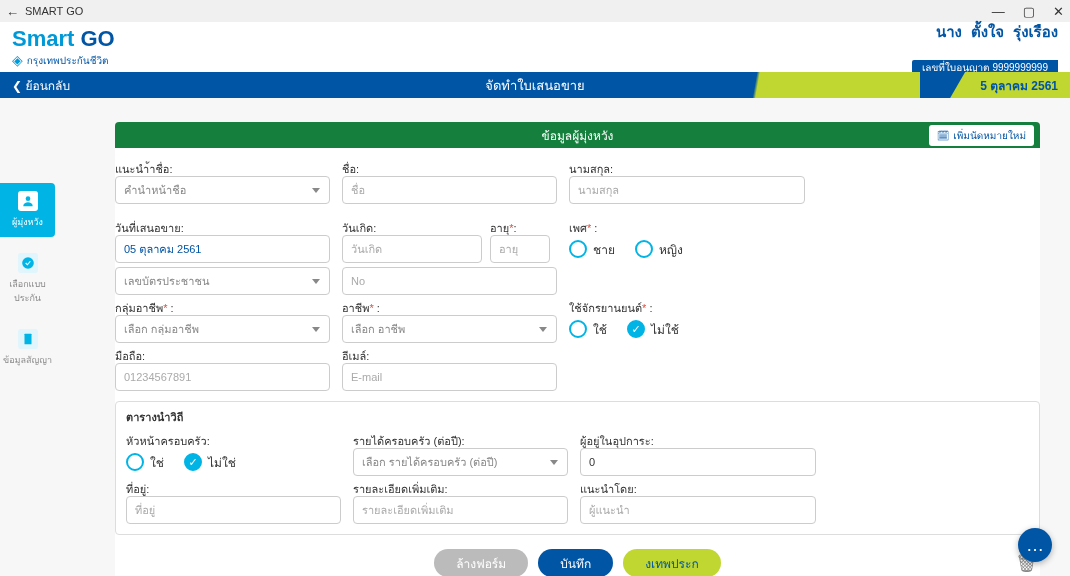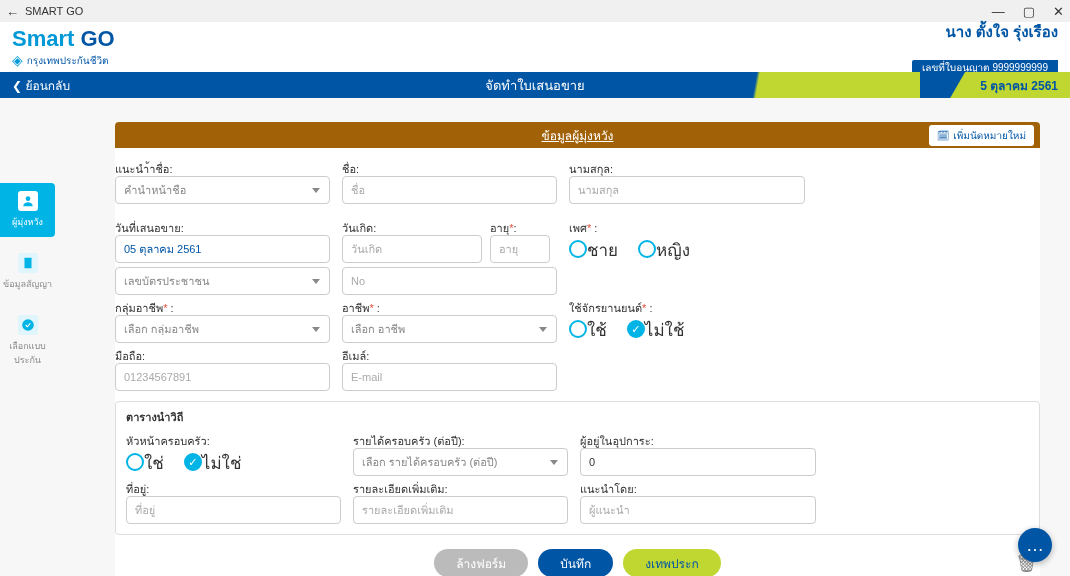--- a/index.html
+++ b/index.html
@@ -11,42 +11,42 @@
 .titlebar .win-controls span { cursor: pointer; }
 
 .brandbar { height: 50px; display: flex; align-items: center; justify-content: space-between; padding: 0 12px; background: #fff; }
 .logo { display: flex; flex-direction: column; }
 .logo-main { font-size: 22px; font-weight: bold; }
 .logo-main .smart { color: #0099d8; }
 .logo-main .go { color: #0055a5; }
 .logo-sub { font-size: 10px; color: #0055a5; display: flex; align-items: center; gap: 4px; }
 .logo-sub .diamond { color: #0099d8; font-size: 14px; }
 .agent-box { text-align: right; }
-.agent-name { color: #0055a5; font-size: 15px; font-weight: bold; margin-bottom: 13px; }
+.agent-name { color: #0055a5; font-size: 15px; font-weight: bold; margin-bottom: 13px; font-family: Liberation Mono, monospace; }
 .license { background: #0055a5; color: #fff; font-size: 10px; padding: 2px 10px; border-radius: 2px 0 0 2px; }
 
 .navbar { height: 26px; background: #0055a5; display: flex; align-items: center; color: #fff; font-size: 12px; position: relative; }
 .navbar .back-link { padding: 0 12px; cursor: pointer; }
 .navbar .page-title { position: absolute; left: 50%; transform: translateX(-50%); font-size: 13px; }
 .navbar .date-chip { position: absolute; right: 0; background: #bfd730; color: #0055a5; font-size: 12px; height: 26px; padding: 0 12px 0 30px; display: flex; align-items: center; font-weight: bold; clip-path: polygon(15px 0, 100% 0, 100% 100%, 0 100%); }
 .navbar .green-angle { position: absolute; right: 150px; height: 26px; width: 300px; background: linear-gradient(100deg, transparent 0%, transparent 45%, #bfd730 46%, #bfd730 100%); }
 
 .content-area { display: flex; height: calc(576px - 22px - 50px - 26px); background: #f7f7f7; }
 
 .leftnav { width: 55px; display: flex; flex-direction: column; padding-top: 85px; gap: 8px; background: #f7f7f7; }
 .leftnav-item { display: flex; flex-direction: column; align-items: center; padding: 8px 2px; cursor: pointer; font-size: 9px; color: #888; text-align: center; border-radius: 0 4px 4px 0; }
 .leftnav-item.active { background: #00b4e6; color: #fff; }
 .leftnav-item .nav-icon { width: 20px; height: 20px; background: #fff; border-radius: 3px; margin-bottom: 4px; display: flex; align-items: center; justify-content: center; }
 .leftnav-item.active .nav-icon { background: #fff; color: #00b4e6; }
 .leftnav-item:not(.active) .nav-icon { background: #e0f5fc; color: #00b4e6; }
 .leftnav-item .nav-icon svg { width: 14px; height: 14px; }
 
 .main-panel { flex: 1; padding: 24px 30px 20px 60px; overflow-y: auto; }
 
-.section-header { background: #a16207; color: #fff; border-radius: 4px 4px 0 0; height: 26px; display: flex; align-items: center; justify-content: center; font-size: 12px; position: relative; text-decoration: underline; }
+.section-header { background: #15803d; color: #fff; border-radius: 4px 4px 0 0; height: 26px; display: flex; align-items: center; justify-content: center; font-size: 12px; position: relative; }
 .appt-btn { position: absolute; right: 6px; top: 3px; background: #fff; color: #0055a5; border: none; font-size: 10px; padding: 3px 8px; border-radius: 3px; cursor: pointer; display: flex; align-items: center; gap: 4px; }
 .appt-btn .cal-icon { color: #0055a5; }
 
 .form-body { background: #fff; padding: 10px 0 4px 0; border-radius: 0 0 4px 4px; }
 
 .row { display: flex; gap: 12px; padding: 2px 0; }
 .col { display: flex; flex-direction: column; }
 .col-1 { width: 215px; }
 .col-2 { width: 215px; }
 .col-3 { width: 236px; }
@@ -60,21 +60,21 @@
 
 .input, .select { height: 28px; border: 1px solid #ccc; border-radius: 4px; padding: 0 8px; font-size: 11px; color: #333; background: #fff; width: 100%; }
 .input::placeholder { color: #aaa; }
 .input.has-val { color: #0055a5; }
 .select-wrap { position: relative; }
 .select-wrap::after { content: ""; position: absolute; right: 10px; top: 12px; border-left: 4px solid transparent; border-right: 4px solid transparent; border-top: 5px solid #888; pointer-events: none; }
 .select { appearance: none; cursor: pointer; color: #888; }
 .select.placeholder { color: #888; }
 
 .radio-row { display: flex; gap: 20px; align-items: center; height: 28px; }
-.radio { display: flex; align-items: center; cursor: pointer; font-size: 17px; color: #333; }
+.radio { display: flex; align-items: center; gap: 6px; cursor: pointer; font-size: 12px; color: #333; }
 .radio-circle { width: 18px; height: 18px; border: 2px solid #00b4e6; border-radius: 50%; display: flex; align-items: center; justify-content: center; }
 .radio-circle.checked { background: #00b4e6; }
 .radio-circle.checked::after { content: "✓"; color: #fff; font-size: 11px; }
 
 .subsection { border: 1px solid #ddd; border-radius: 4px; margin: 8px 0 2px 0; padding: 6px 10px 8px 10px; }
 .subsection-title { font-size: 11px; font-weight: bold; color: #333; margin-bottom: 4px; }
 
 .footer-row { display: flex; align-items: center; gap: 10px; padding: 12px 0 0 0; justify-content: center; position: relative; }
 .btn { height: 28px; padding: 0 22px; border: none; border-radius: 14px; font-size: 12px; cursor: pointer; }
 .btn-clear { background: #bbb; color: #fff; }
@@ -130,33 +130,33 @@
           <svg viewBox="0 0 24 24" fill="#00b4e6">
             <circle cx="12" cy="8" r="4"></circle>
             <path d="M4 20c0-4 4-6 8-6s8 2 8 6v1H4z"></path>
           </svg>
         </div>
       <span>ผู้มุ่งหวัง</span>
     </div>
     <div class="leftnav-item">
       <div class="nav-icon">
           <svg viewBox="0 0 24 24" fill="#00b4e6">
-            <rect x="6" y="3" width="12" height="18" rx="1"></rect>
+            <circle cx="12" cy="12" r="10"></circle>
+            <path d="M8 12l3 3 5-6" stroke="#fff" stroke-width="2" fill="none"></path>
           </svg>
         </div>
-      <span>ข้อมูลสัญญา</span>
+      <span>เลือกแบบประกัน</span>
     </div>
     <div class="leftnav-item">
       <div class="nav-icon">
           <svg viewBox="0 0 24 24" fill="#00b4e6">
-            <circle cx="12" cy="12" r="10"></circle>
-            <path d="M8 12l3 3 5-6" stroke="#fff" stroke-width="2" fill="none"></path>
+            <rect x="6" y="3" width="12" height="18" rx="1"></rect>
           </svg>
         </div>
-      <span>เลือกแบบประกัน</span>
+      <span>ข้อมูลสัญญา</span>
     </div>
   </div>
 
   <div class="main-panel">
 
     <div class="section-header">
       <span>ข้อมูลผู้มุ่งหวัง</span>
       <button class="appt-btn">
         <span class="cal-icon">🗓</span>
         <span>เพิ่มนัดหมายใหม่</span>

